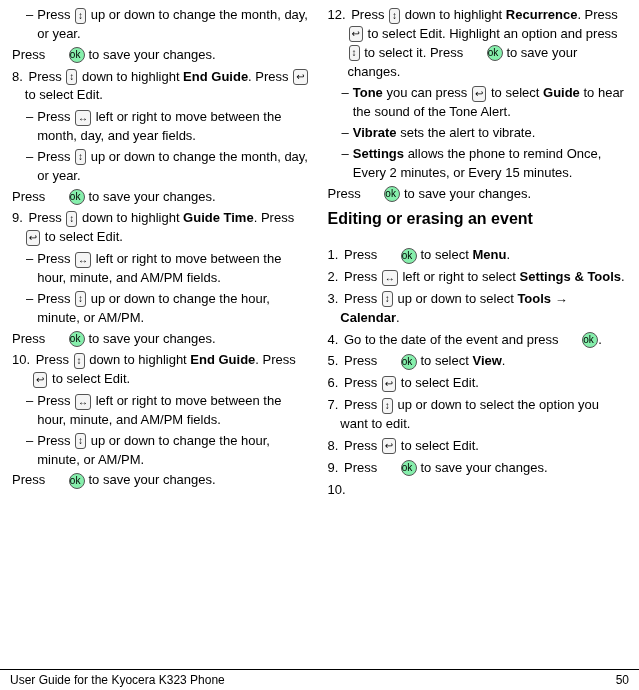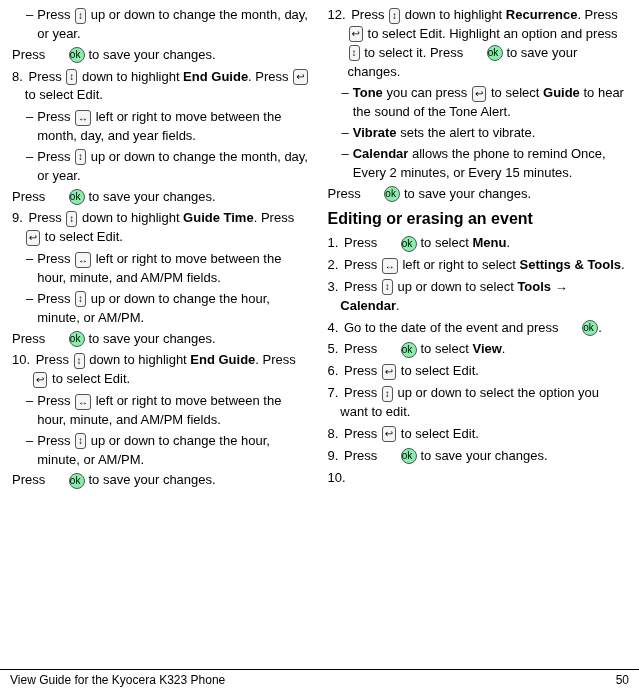--- a/index.html
+++ b/index.html
@@ -43,21 +43,21 @@
     }
     .item { margin-bottom: 3px; }
     .sub-item { padding-left: 14px; margin-bottom: 2px; display: flex; align-items: flex-start; }
     .dash { margin-right: 4px; flex-shrink: 0; }
     .num-item-inline { display: flex; align-items: flex-start; margin-bottom: 3px; }
     .num { font-weight: normal; flex-shrink: 0; margin-right: 2px; }
     b { font-weight: bold; }
     .section-heading {
       font-size: 16px;
       font-weight: bold;
-      margin: 6px 0 4px 0;
+      margin: 6px 0 16px 0;
       line-height: 1.3;
     }
     .icon {
       display: inline-block;
       border: 1px solid #555;
       border-radius: 3px;
       font-size: 10px;
       padding: 0px 2px;
       margin: 0 1px;
       vertical-align: middle;
@@ -155,21 +155,21 @@
       <div class="sub-item">
         <span class="dash">–</span>
         <span><b>Tone</b> you can press <span class="icon">↩</span> to select <b>Guide</b> to hear the sound of the Tone Alert.</span>
       </div>
       <div class="sub-item">
         <span class="dash">–</span>
         <span><b>Vibrate</b> sets the alert to vibrate.</span>
       </div>
       <div class="sub-item">
         <span class="dash">–</span>
-        <span><b>Calendar</b> allows the phone to remind Once, Every 2 minutes, or Every 15 minutes.</span>
+        <span><b>Settings</b> allows the phone to remind Once, Every 2 minutes, or Every 15 minutes.</span>
       </div>
       <div class="item">
         Press <span class="icon-round">ok</span> to save your changes.
       </div>
 
       <div class="section-heading">Editing or erasing an event</div>
 
       <div class="num-item-inline">
         <span class="num">1.</span>
         <span>&nbsp;Press <span class="icon-round">ok</span> to select <b>Menu</b>.</span>
@@ -206,16 +206,16 @@
         <span class="num">9.</span>
         <span>&nbsp;Press <span class="icon-round">ok</span> to save your changes.</span>
       </div>
       <div class="num-item-inline">
         <span class="num">10.</span>
       </div>
     </div>
   </div>
 
   <div class="footer">
-    <span>View Guide for the Kyocera K323 Phone</span>
+    <span>User Guide for the Kyocera K323 Phone</span>
     <span>50</span>
   </div>
 </div>
 
 </body></html>

